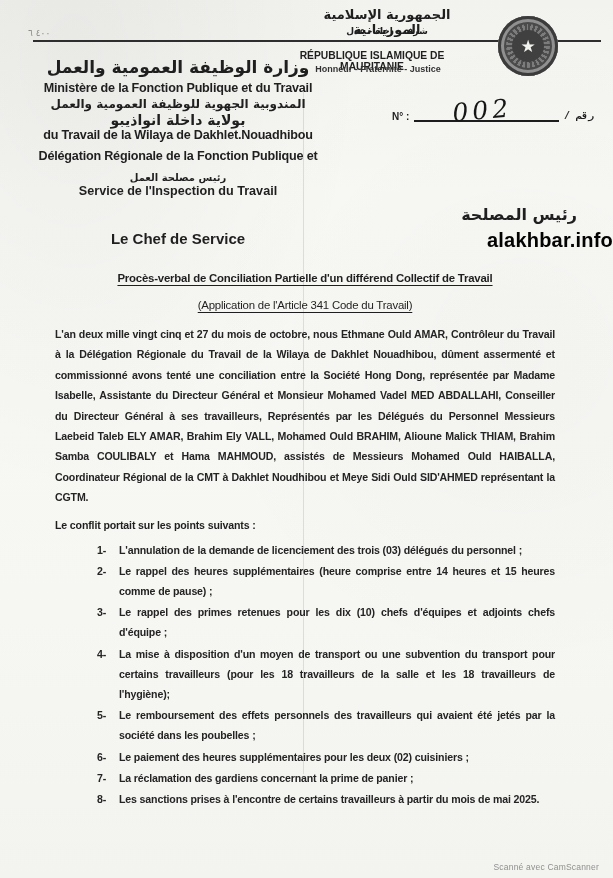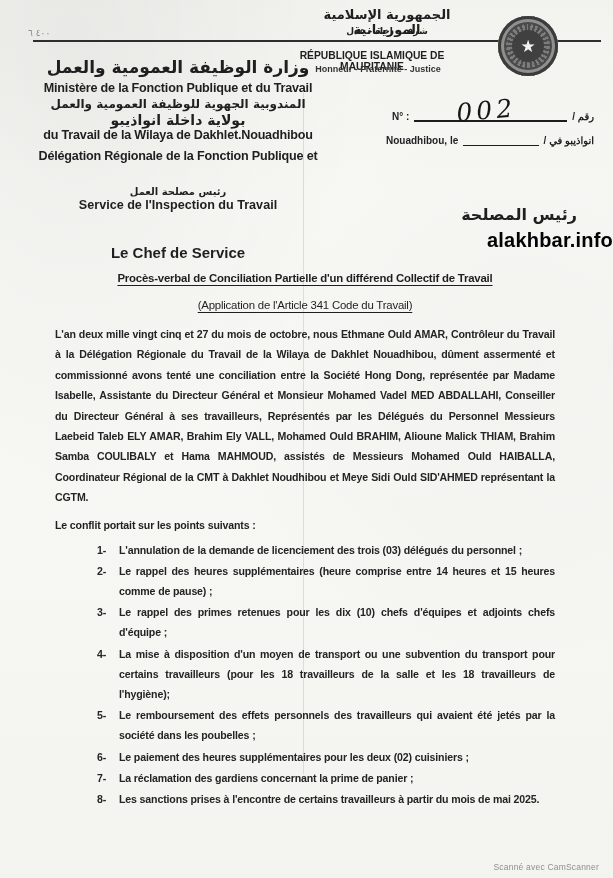--- a/index.html
+++ b/index.html
@@ -29,29 +29,29 @@
   .rep-ar2 { position:absolute; left:298px; top:26px; width:178px; text-align:center; font-size:9px; font-weight:bold; }
   .rep-fr  { position:absolute; left:277px; top:50px; width:190px; text-align:center; font-size:10.3px; font-weight:bold; }
   .rep-motto { position:absolute; left:283px; top:64px; width:190px; text-align:center; font-size:9px; font-weight:bold; color:#333; }
 
   .org { position:absolute; left:22px; top:54px; width:312px; text-align:center; }
   .org .ministry-ar { font-size:17px; font-weight:bold; line-height:26px; }
   .org .ministry-fr { font-size:12.6px; font-weight:bold; line-height:16px; letter-spacing:-0.2px; }
   .org .delegation-ar { font-size:12px; font-weight:bold; line-height:17px; }
   .org .wilaya-ar { font-size:14px; font-weight:bold; line-height:15px; }
   .org .delegation-fr { font-size:12.6px; font-weight:bold; line-height:15.5px; margin-top:5px; letter-spacing:-0.2px; }
-  .org .service-ar { font-size:10px; font-weight:bold; margin-top:21px; line-height:13px; }
+  .org .service-ar { font-size:10px; font-weight:bold; margin-top:7px; line-height:13px; }
   .org .service-fr { font-size:12.6px; font-weight:bold; line-height:15px; }
   .org .chief-fr { font-size:15px; font-weight:bold; margin-top:31px; }
 
   .ref-row { position:absolute; left:392px; top:104px; width:202px; display:flex; align-items:flex-end; font-size:10px; font-weight:bold; }
   .ref-line { flex:1; border-bottom:2px solid #1d1d1d; height:16px; margin:0 5px; position:relative; }
   .ref-num { position:absolute; left:50%; bottom:-5px; transform:translateX(-58%) rotate(-5deg);
     font-family:"DejaVu Serif", serif; font-style:italic; font-weight:normal; font-size:25px; letter-spacing:4px; color:#161616; }
-  .ar-small { font-family:Liberation Sans, sans-serif; direction:rtl; font-size:10px; font-weight:bold; }
+  .ar-small { font-family:Liberation Mono, monospace; direction:rtl; font-size:10px; font-weight:bold; }
 
   .date-row { position:absolute; left:386px; top:135px; width:208px; display:flex; align-items:flex-end; font-size:10px; font-weight:bold; }
   .date-line { flex:1; border-bottom:1.5px solid #1d1d1d; height:10px; margin:0 5px; }
 
   .chief-ar { position:absolute; left:448px; top:205px; width:142px; text-align:center; font-size:16px; font-weight:bold; }
 
   .watermark { position:absolute; left:0; top:229px; width:613px; text-align:right; font-size:20px; font-weight:bold; color:#030303; letter-spacing:0.2px; }
 
   .doc { position:absolute; left:55px; top:272px; width:500px; }
   .doc-title { text-align:center; font-size:11.4px; font-weight:bold; letter-spacing:-0.2px;
@@ -100,25 +100,20 @@
   </div>
 
   <div class="ref-row">
     <span>N° :</span>
     <span class="ref-line">
       <span class="ref-num">002</span>
     </span>
     <span class="ar-small">رقم /</span>
   </div>
 
-  <div class="date-row">
-    <span>Nouadhibou, le</span>
-    <span class="date-line"></span>
-    <span class="ar-small">انواذيبو في /</span>
-  </div>
 
   <div class="chief-ar ar">رئيس المصلحة</div>
 
   <div class="watermark">alakhbar.info</div>
 
   <div class="doc">
     <div class="doc-title">Procès-verbal de Conciliation Partielle d'un différend Collectif de Travail</div>
     <div class="doc-subtitle">(Application de l'Article 341 Code du Travail)</div>
     <p class="para" style="margin:0;">L'an deux mille vingt cinq et 27 du mois de octobre, nous Ethmane Ould AMAR, Contrôleur du Travail à la Délégation Régionale du Travail de la Wilaya de Dakhlet Nouadhibou, dûment assermenté et commissionné avons tenté une conciliation entre la Société Hong Dong, représentée par Madame Isabelle, Assistante du Directeur Général et Monsieur Mohamed Vadel MED ABDALLAHI, Conseiller du Directeur Général à ses travailleurs, Représentés par les Délégués du Personnel Messieurs Laebeid Taleb ELY AMAR, Brahim Ely VALL, Mohamed Ould BRAHIM, Alioune Malick THIAM, Brahim Samba COULIBALY et Hama MAHMOUD, assistés de Messieurs Mohamed Ould HAIBALLA, Coordinateur Régional de la CMT à Dakhlet Noudhibou et Meye Sidi Ould SID'AHMED représentant la CGTM.</p>
     <div class="list-intro">Le conflit portait sur les points suivants :</div>

